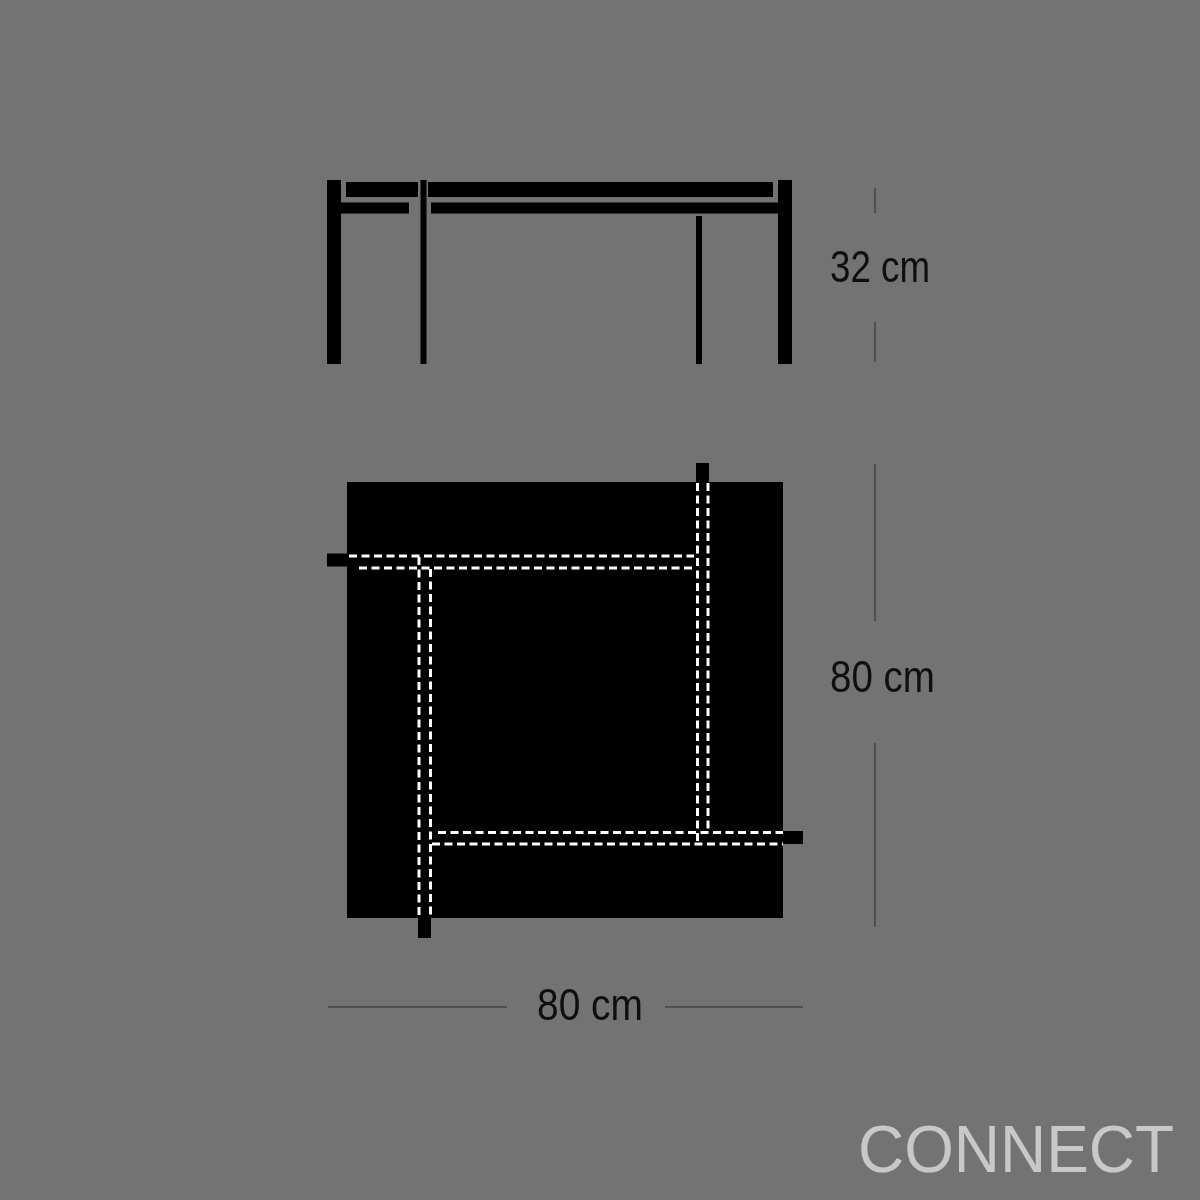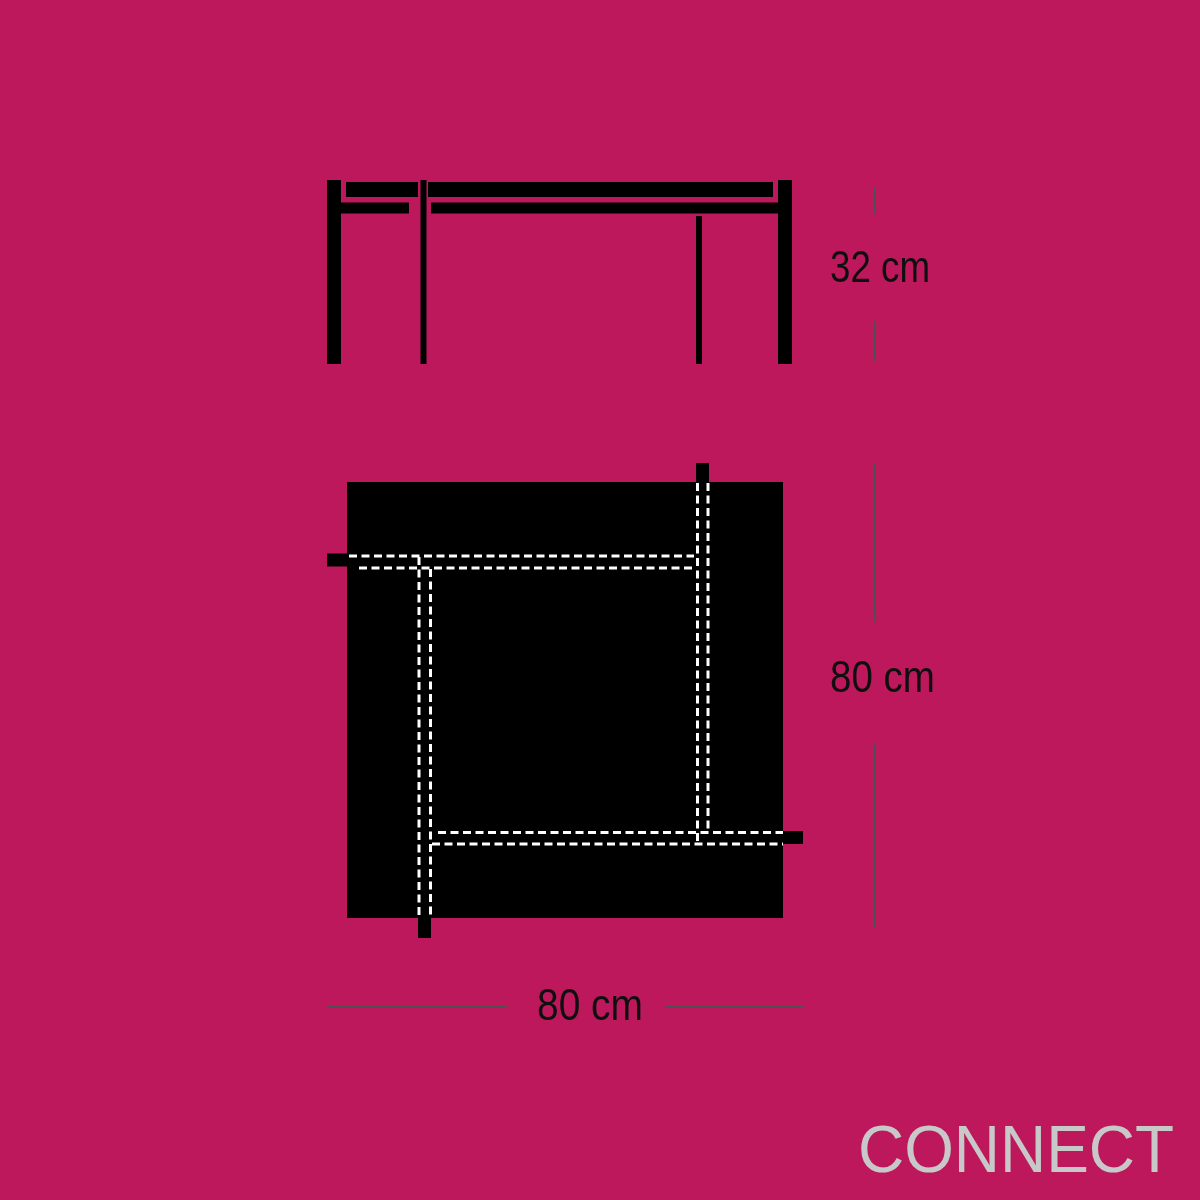--- a/index.html
+++ b/index.html
@@ -4,21 +4,21 @@
 <style>
   html, body {
     margin: 0;
     padding: 0;
     background: #ffffff;
   }
   .canvas {
     position: relative;
     width: 1200px;
     height: 1200px;
-    background: #be185d;
+    background: #737373;
     overflow: hidden;
     font-family: "Liberation Sans", sans-serif;
   }
   svg { display: block; }
   .ink { fill: #000000; }
   .dim-line {
     stroke: #4f4f4f;
     stroke-width: 2;
     fill: none;
   }

